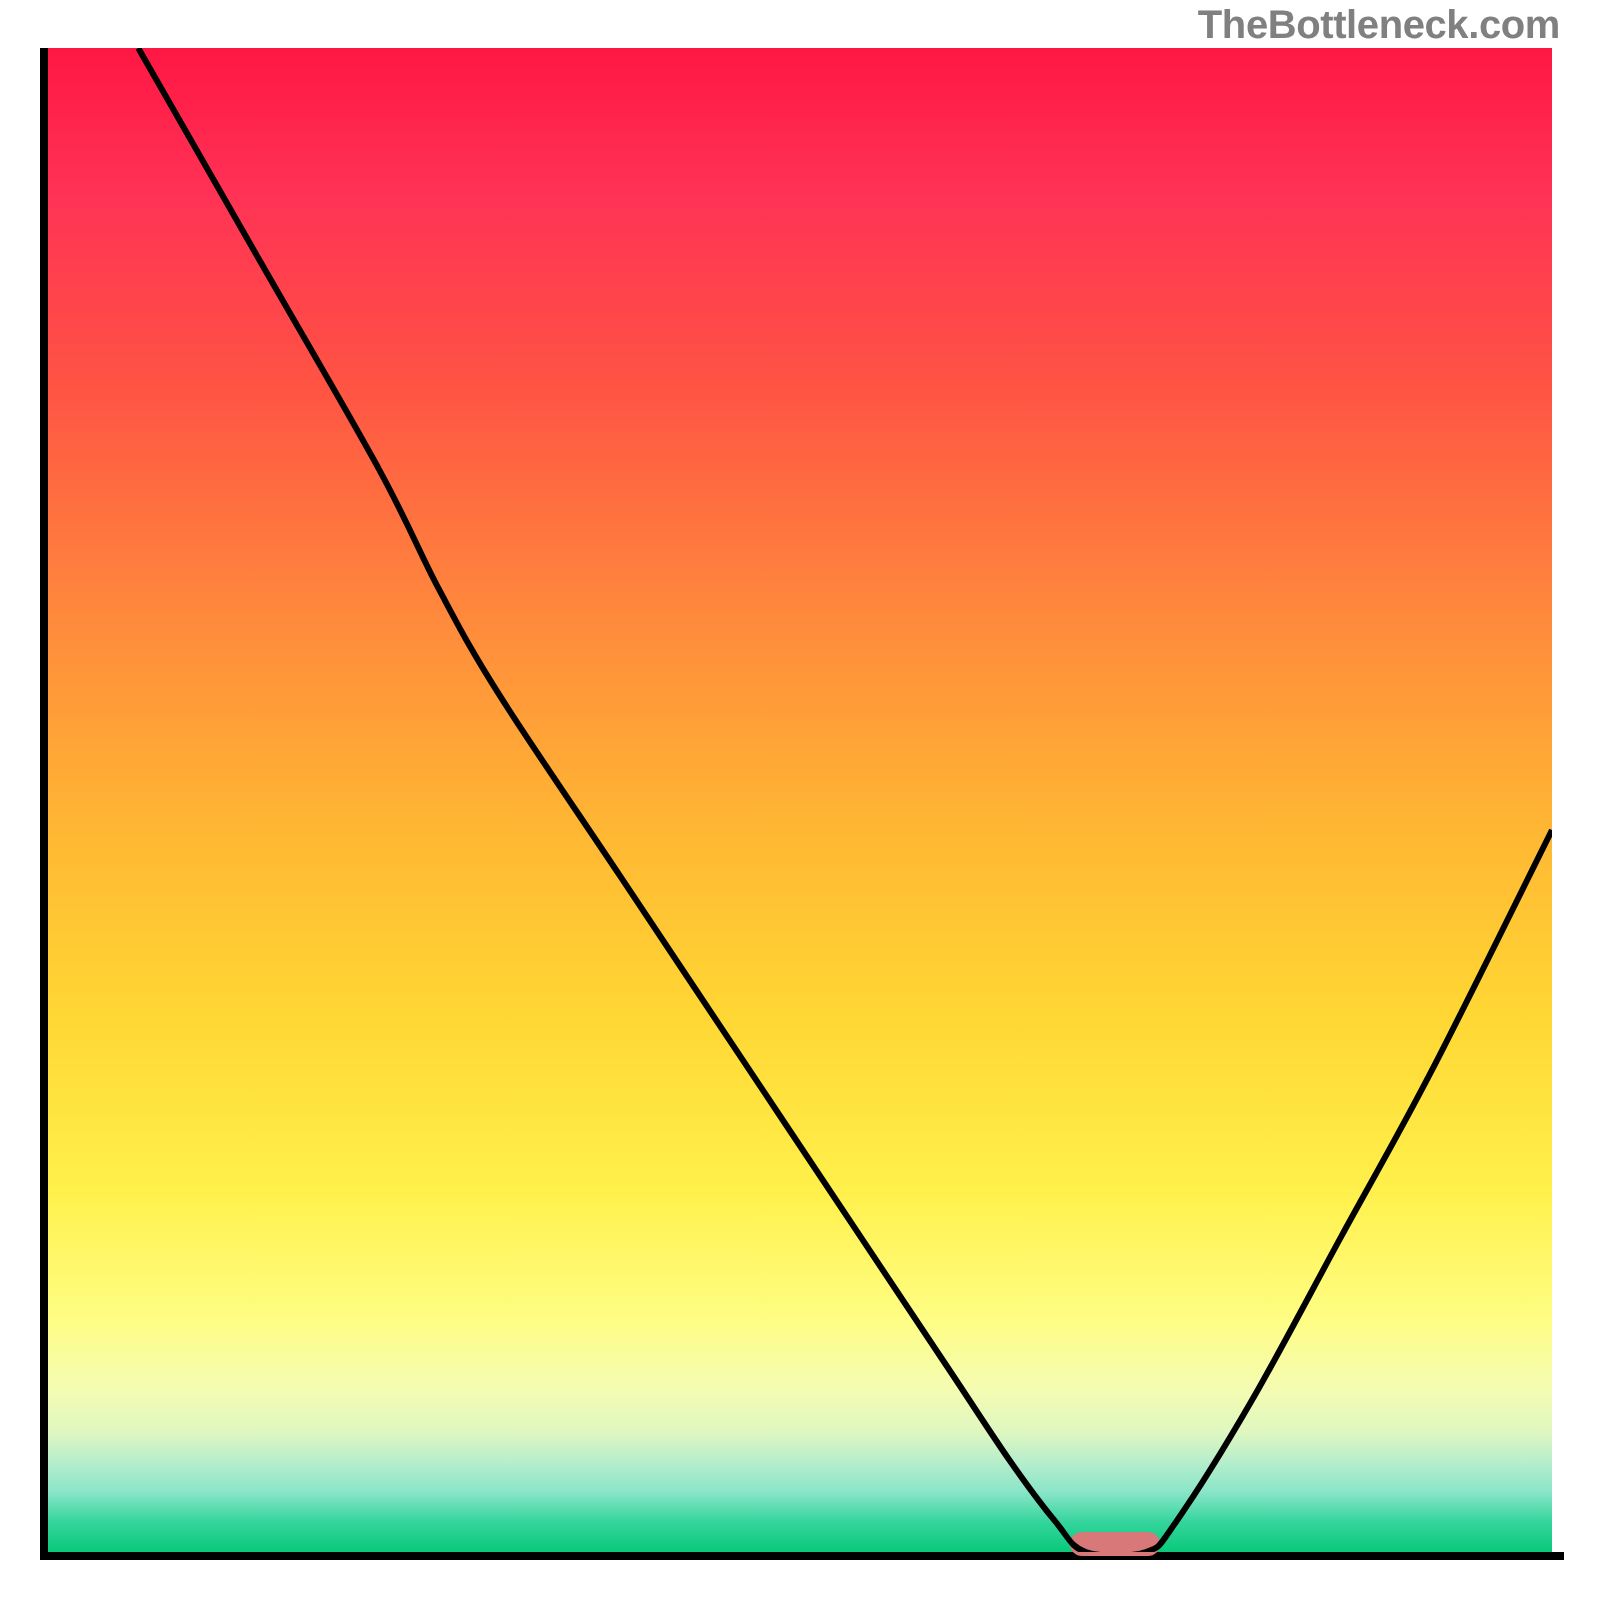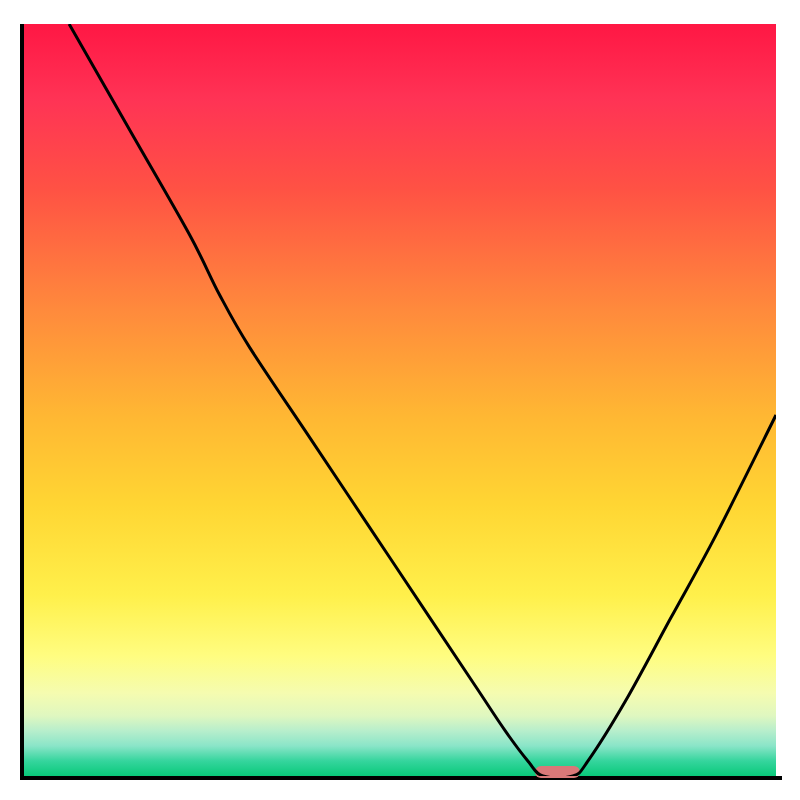--- a/index.html
+++ b/index.html
@@ -77,20 +77,21 @@
     height: 12px;
     border-radius: 6px;
     background: #d97878;
   }
 </style>
 </head>
 <body>
 
 <div class="chart-container">
 
+  <div class="watermark">TheBottleneck.com</div>
 
   <div class="plot-area"></div>
 
   <div class="axis-left"></div>
   <div class="axis-bottom"></div>
 
   <div id="min-marker" class="min-marker" style="left: 535.36px; width: 45.12px; top: 766px; background: rgb(217, 120, 120);"></div>
 
   <svg id="curve-svg" class="curve-svg" viewBox="0 0 752 752" preserveAspectRatio="none">
     <path id="curve-path" d="M 45.12 0 C 55.14666666666667 17.546666666666663, 85.22666666666669 70.18666666666664, 105.28000000000002 105.27999999999997 C 125.33333333333334 140.3733333333333, 150.4 182.98666666666674, 165.44 210.56000000000006 C 180.48 238.13333333333338, 185.49333333333334 251.92, 195.52 270.71999999999997 C 205.54666666666668 289.52, 210.56 299.5466666666667, 225.6 323.36 C 240.64 347.17333333333335, 265.70666666666665 383.52, 285.76 413.59999999999997 C 305.81333333333333 443.67999999999995, 325.8666666666667 473.76, 345.92 503.84 C 365.97333333333336 533.92, 388.53333333333336 567.76, 406.08000000000004 594.08 C 423.6266666666667 620.4000000000001, 438.66666666666663 642.96, 451.2 661.76 C 463.73333333333335 680.56, 472.50666666666666 694.3466666666667, 481.28000000000003 706.88 C 490.0533333333334 719.4133333333333, 497.5733333333334 729.44, 503.84000000000003 736.96 C 510.1066666666667 744.48, 511.36 749.4933333333333, 518.88 752 C 526.4 754.5066666666667, 541.44 754.5066666666667, 548.96 752 C 556.48 749.4933333333333, 555.2266666666667 749.4933333333333, 564 736.96 C 572.7733333333333 724.4266666666667, 587.8133333333334 700.6133333333332, 601.6 676.8 C 615.3866666666667 652.9866666666667, 631.6800000000001 621.6533333333334, 646.72 594.08 C 661.76 566.5066666666667, 674.2933333333334 545.2, 691.84 511.36 C 709.3866666666667 477.52, 741.9733333333334 411.09333333333336, 752 391.04" stroke="#000000" stroke-width="3" fill="none"></path>

